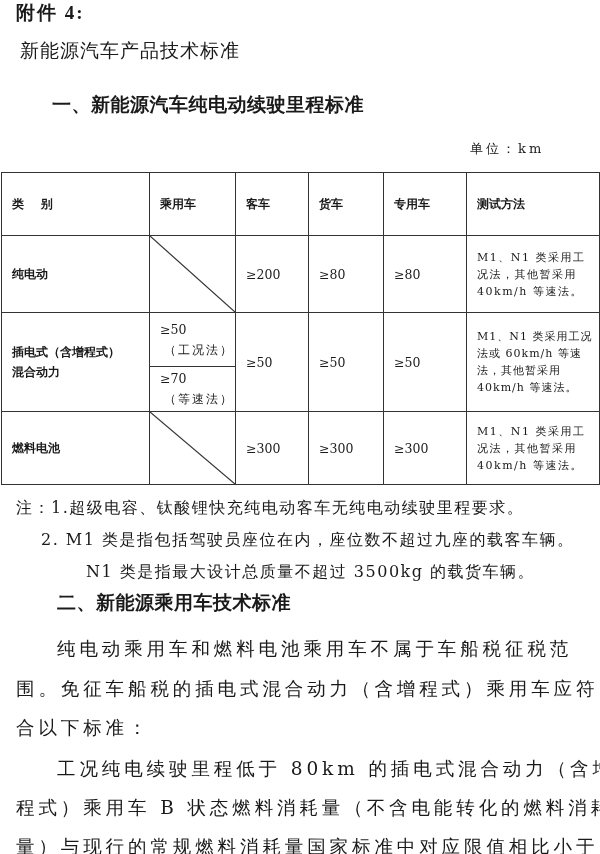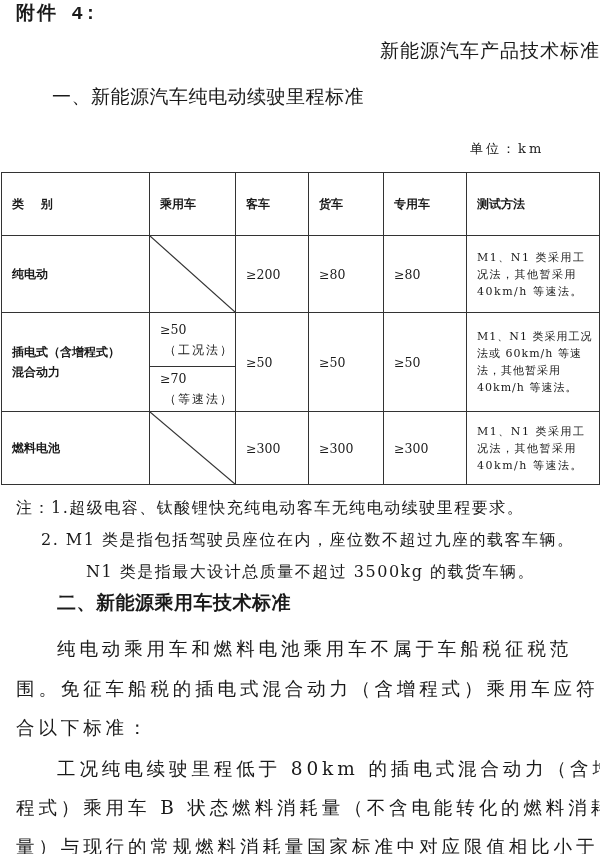--- a/index.html
+++ b/index.html
@@ -2,23 +2,23 @@
 <html><head>
   <meta charset="utf-8">
   <style>
     html, body { margin: 0; padding: 0; background: #ffffff; }
     body {
       width: 600px; height: 854px; position: relative; overflow: hidden;
       font-family: "DejaVu Serif", "Liberation Serif", serif;
       color: #1a1a1a;
     }
     .abs { position: absolute; white-space: nowrap; }
-    .attach { left: 16px; top: 0px; font-size: 19px; font-weight: bold; font-family: Liberation Mono, monospace; letter-spacing: 2px; }
-    .doc-title { left: 0; width: 600px; top: 38px; text-align: right; font-size: 19px; letter-spacing: 1px; padding-left: 26px; box-sizing: border-box; }
-    .h1 { left: 52px; top: 84px; font-size: 19px; font-weight: normal; font-family: "DejaVu Sans", sans-serif; letter-spacing: 0.5px; }
+    .attach { left: 16px; top: 0px; font-size: 19px; font-weight: bold; font-family: Liberation Serif, serif; letter-spacing: 2px; }
+    .doc-title { left: 0; width: 600px; top: 38px; text-align: left; font-size: 19px; letter-spacing: 1px; padding-left: 20px; box-sizing: border-box; }
+    .h1 { left: 52px; top: 92px; font-size: 19px; font-weight: bold; font-family: "DejaVu Sans", sans-serif; letter-spacing: 0.5px; }
     .unit { left: 470px; top: 140px; font-size: 13px; letter-spacing: 3px; }
 
     table.std {
       position: absolute; left: 1px; top: 172px; width: 598px;
       border-collapse: collapse; table-layout: fixed;
       font-size: 12.5px;
     }
     table.std td {
       border: 1.3px solid #333; padding: 0 0 0 10px; vertical-align: middle;
       position: relative;

